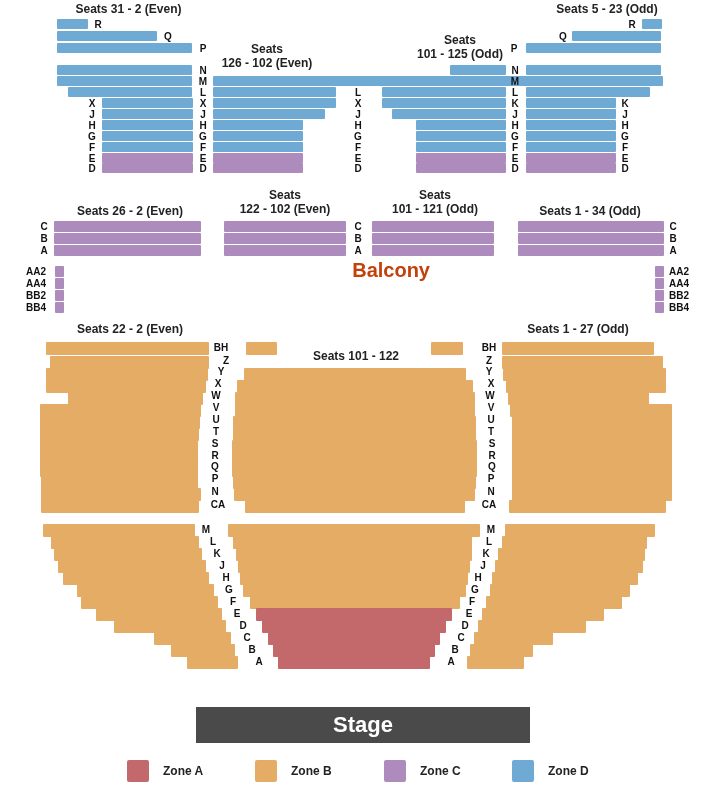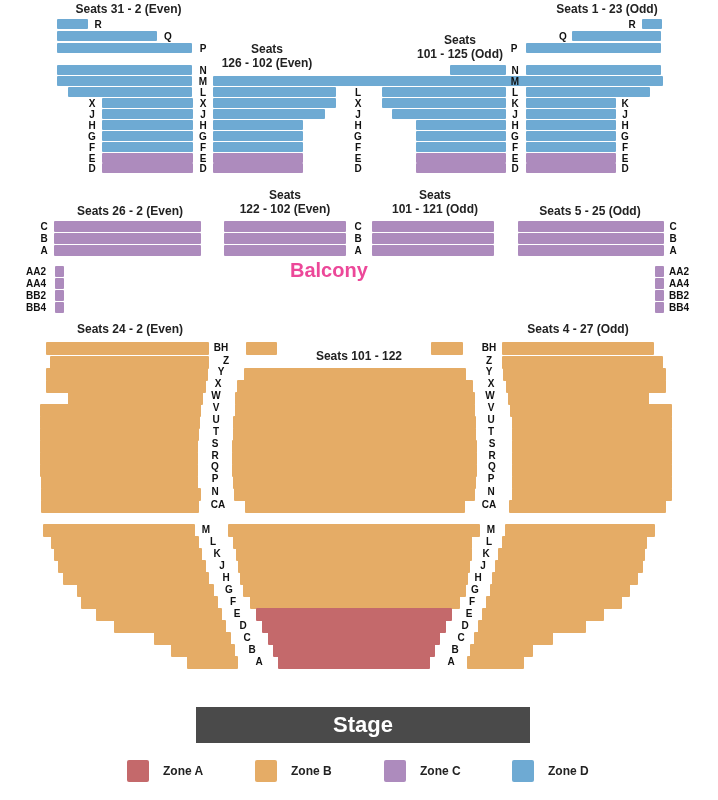--- a/index.html
+++ b/index.html
@@ -3,50 +3,50 @@
 <meta charset="utf-8">
 <style>
   html, body { margin:0; padding:0; background:#ffffff; }
   body { width:718px; height:800px; position:relative; overflow:hidden; font-family:"Liberation Sans", sans-serif; color:#111; }
   #chart { position:absolute; left:0; top:0; width:718px; height:800px; }
   .bar { position:absolute; height:10px; border-radius:1px; }
   .bar.orch { height:13px; }
   .lbl { position:absolute; font-size:10px; font-weight:bold; line-height:10px; text-align:center; width:14px; color:#111; }
   .olbl { position:absolute; font-size:10px; font-weight:bold; line-height:10px; width:22px; text-align:center; color:#111; }
   .sec-title { position:absolute; font-size:12px; font-weight:bold; text-align:center; line-height:14px; white-space:pre; color:#222; }
-  .big-title { position:absolute; font-size:20px; font-weight:bold; text-align:left; color:#ec4899; }
+  .big-title { position:absolute; font-size:20px; font-weight:bold; text-align:right; color:#c2410c; }
   #stage { position:absolute; left:196px; top:707px; width:334px; height:36px; background:#4a4a4a; color:#fff; font-size:22px; font-weight:bold; display:flex; align-items:center; justify-content:center; }
   #legend { position:absolute; left:0; top:760px; width:718px; height:24px; }
   .leg-item { position:absolute; top:0; display:flex; align-items:center; }
   .leg-sw { width:22px; height:22px; border-radius:2px; margin-right:14px; }
   .leg-txt { font-size:12px; font-weight:bold; color:#222; }
 </style>
 </head>
 <body>
 
 <div id="chart">
 
   <div class="sec-title" style="left:56px;top:2px;width:145px;">Seats 31 - 2 (Even)</div>
-  <div class="sec-title" style="left:546px;top:2px;width:122px;">Seats 1 - 23 (Odd)</div>
+  <div class="sec-title" style="left:546px;top:2px;width:122px;">Seats 5 - 23 (Odd)</div>
   <div class="sec-title" style="left:212px;top:42px;width:110px;">Seats
 126 - 102 (Even)</div>
   <div class="sec-title" style="left:408px;top:33px;width:104px;">Seats
 101 - 125 (Odd)</div>
   <div class="sec-title" style="left:64px;top:204px;width:132px;">Seats 26 - 2 (Even)</div>
   <div class="sec-title" style="left:226px;top:188px;width:118px;">Seats
 122 - 102 (Even)</div>
   <div class="sec-title" style="left:382px;top:188px;width:106px;">Seats
 101 - 121 (Odd)</div>
-  <div class="sec-title" style="left:530px;top:204px;width:120px;">Seats 5 - 25 (Odd)</div>
+  <div class="sec-title" style="left:530px;top:204px;width:120px;">Seats 1 - 34 (Odd)</div>
 
   <div class="big-title" style="left:290px;top:259px;width:140px;">Balcony</div>
 
-  <div class="sec-title" style="left:64px;top:322px;width:132px;">Seats 24 - 2 (Even)</div>
-  <div class="sec-title" style="left:294px;top:349px;width:108px;text-align:right;">Seats 101 - 122</div>
-  <div class="sec-title" style="left:516px;top:322px;width:124px;">Seats 4 - 27 (Odd)</div>
+  <div class="sec-title" style="left:64px;top:322px;width:132px;">Seats 22 - 2 (Even)</div>
+  <div class="sec-title" style="left:302px;top:349px;width:108px;">Seats 101 - 122</div>
+  <div class="sec-title" style="left:516px;top:322px;width:124px;">Seats 1 - 27 (Odd)</div>
 
 
   <div id="bars">
       <div class="bar" style="left: 57px; top: 19px; width: 31px; background: rgb(110, 170, 211);"></div>
       <div class="bar" style="left: 57px; top: 31px; width: 100px; background: rgb(110, 170, 211);"></div>
       <div class="bar" style="left: 57px; top: 43px; width: 135px; background: rgb(110, 170, 211);"></div>
       <div class="bar" style="left: 57px; top: 65px; width: 135px; background: rgb(110, 170, 211);"></div>
       <div class="bar" style="left: 57px; top: 76px; width: 135px; background: rgb(110, 170, 211);"></div>
       <div class="bar" style="left: 68px; top: 87px; width: 124px; background: rgb(110, 170, 211);"></div>
       <div class="bar" style="left: 102px; top: 98px; width: 91px; background: rgb(110, 170, 211);"></div>

